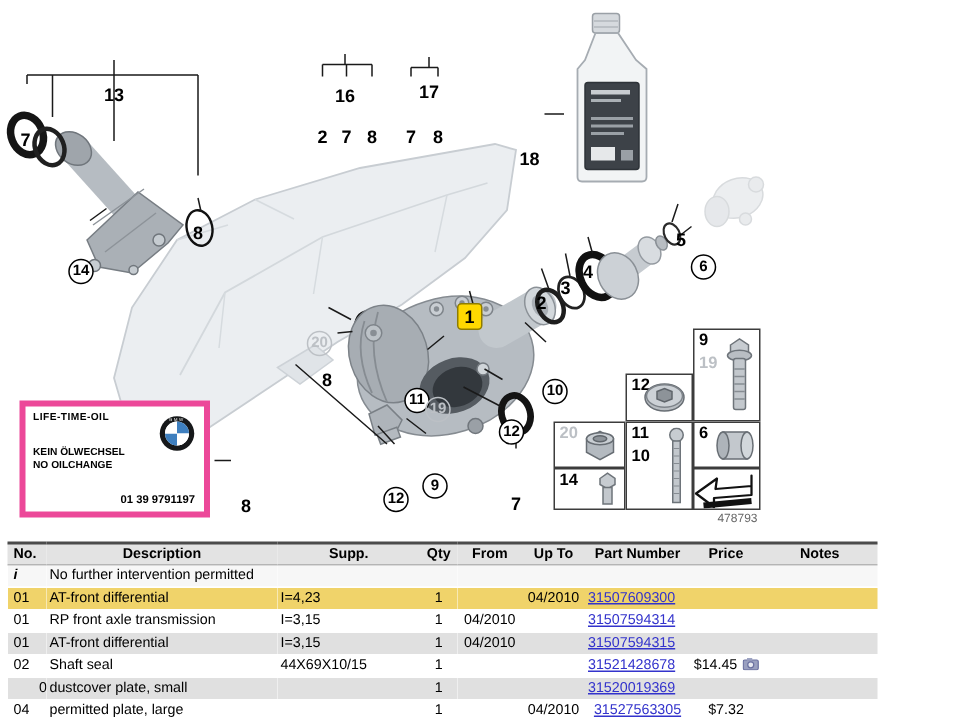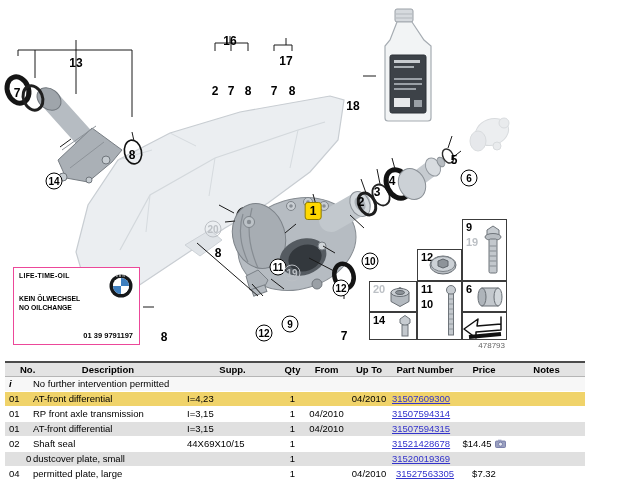--- a/index.html
+++ b/index.html
@@ -10,21 +10,21 @@
   #callouts div{position:absolute;transform:translate(-50%,-50%);z-index:5;cursor:default;margin-top:30px;}
   .callout-plain{font-size:12px;font-weight:bold;color:#000;white-space:nowrap;}
   .callout-circled{width:15px;height:15px;border:1.3px solid #000;border-radius:50%;
        background:#fff;font-size:10px;font-weight:bold;line-height:15px;text-align:center;}
   .callout-circled-grey{width:15px;height:15px;border:1.3px solid #bcc0c5;border-radius:50%;
        background:transparent;color:#bcc0c5;font-size:10px;font-weight:bold;line-height:15px;text-align:center;}
   .callout-highlight{font-size:12px;font-weight:bold;background:#ffd800;border:1.5px solid #8f7c00;
        border-radius:3px;padding:1px 4px;}
   
   .label-plate{position:absolute;left:13px;top:267px;width:127px;height:78px;
-       border:1px solid #ec4899;background:#fff;box-sizing:border-box;z-index:4;}
+       border:4px solid #ec4899;background:#fff;box-sizing:border-box;z-index:4;}
   .label-plate .l1{position:absolute;left:5px;top:4px;font-size:6.8px;font-weight:bold;letter-spacing:.3px;}
   .label-plate .l2{position:absolute;left:5px;top:27px;font-size:6.8px;font-weight:bold;}
   .label-plate .l3{position:absolute;left:5px;top:36px;font-size:6.8px;font-weight:bold;}
   .label-plate .num{position:absolute;right:6px;bottom:4px;font-size:7.5px;font-weight:bold;}
   .label-plate .roundel{position:absolute;right:6px;top:6px;}
   
   .hw-cell{position:absolute;border:1px solid #3c3c3c;background:#fff;box-sizing:border-box;z-index:4;}
   .hw-label{position:absolute;left:3px;font-size:11px;font-weight:bold;color:#000;}
   .hw-label.grey{color:#bcc0c5;}
   .hw-icon{position:absolute;right:3px;top:50%;transform:translateY(-50%);}
@@ -153,21 +153,21 @@
              M197 243 L258 296
              M60 147 L71 139
              M143 307 H154"></path>
   </svg>
 
   <div id="callouts">
       <div class="callout-plain" style="left: 76px; top: 33px;">13</div>
       <div class="callout-plain" style="left: 17px; top: 63px;">7</div>
       <div class="callout-plain" style="left: 132px; top: 125px;">8</div>
       <div class="callout-circled" style="left: 54px; top: 151px;">14</div>
-      <div class="callout-plain" style="left: 230px; top: 11px; text-align: right;">16</div>
+      <div class="callout-plain" style="left: 230px; top: 34px; text-align: right;">16</div>
       <div class="callout-plain" style="left: 215px; top: 61px;">2</div>
       <div class="callout-plain" style="left: 231px; top: 61px;">7</div>
       <div class="callout-plain" style="left: 248px; top: 61px;">8</div>
       <div class="callout-plain" style="left: 286px; top: 31px;">17</div>
       <div class="callout-plain" style="left: 274px; top: 61px;">7</div>
       <div class="callout-plain" style="left: 292px; top: 61px;">8</div>
       <div class="callout-plain" style="left: 353px; top: 76px;">18</div>
       <div class="callout-highlight" style="left: 313px; top: 181px;">1</div>
       <div class="callout-plain" style="left: 361px; top: 172px;">2</div>
       <div class="callout-plain" style="left: 377px; top: 162px;">3</div>
@@ -270,21 +270,21 @@
         <col style="width: 95px;">
         <col style="width: 25px;">
         <col style="width: 43px;">
         <col style="width: 42px;">
         <col style="width: 70px;">
         <col style="width: 48px;">
         <col style="width: 77px;">
       </colgroup>
     <thead>
         <tr id="head-row">
-          <th style="text-align: left; padding-left: 15px;">No.</th>
+          <th style="text-align: left; padding-left: 4px;">No.</th>
           <th style="text-align: center;">Description</th>
           <th style="text-align: center;">Supp.</th>
           <th style="text-align: center;">Qty</th>
           <th style="text-align: center;">From</th>
           <th style="text-align: center;">Up To</th>
           <th style="text-align: center;">Part Number</th>
           <th style="text-align: center;">Price</th>
           <th style="text-align: center;">Notes</th>
         </tr>
       </thead>

